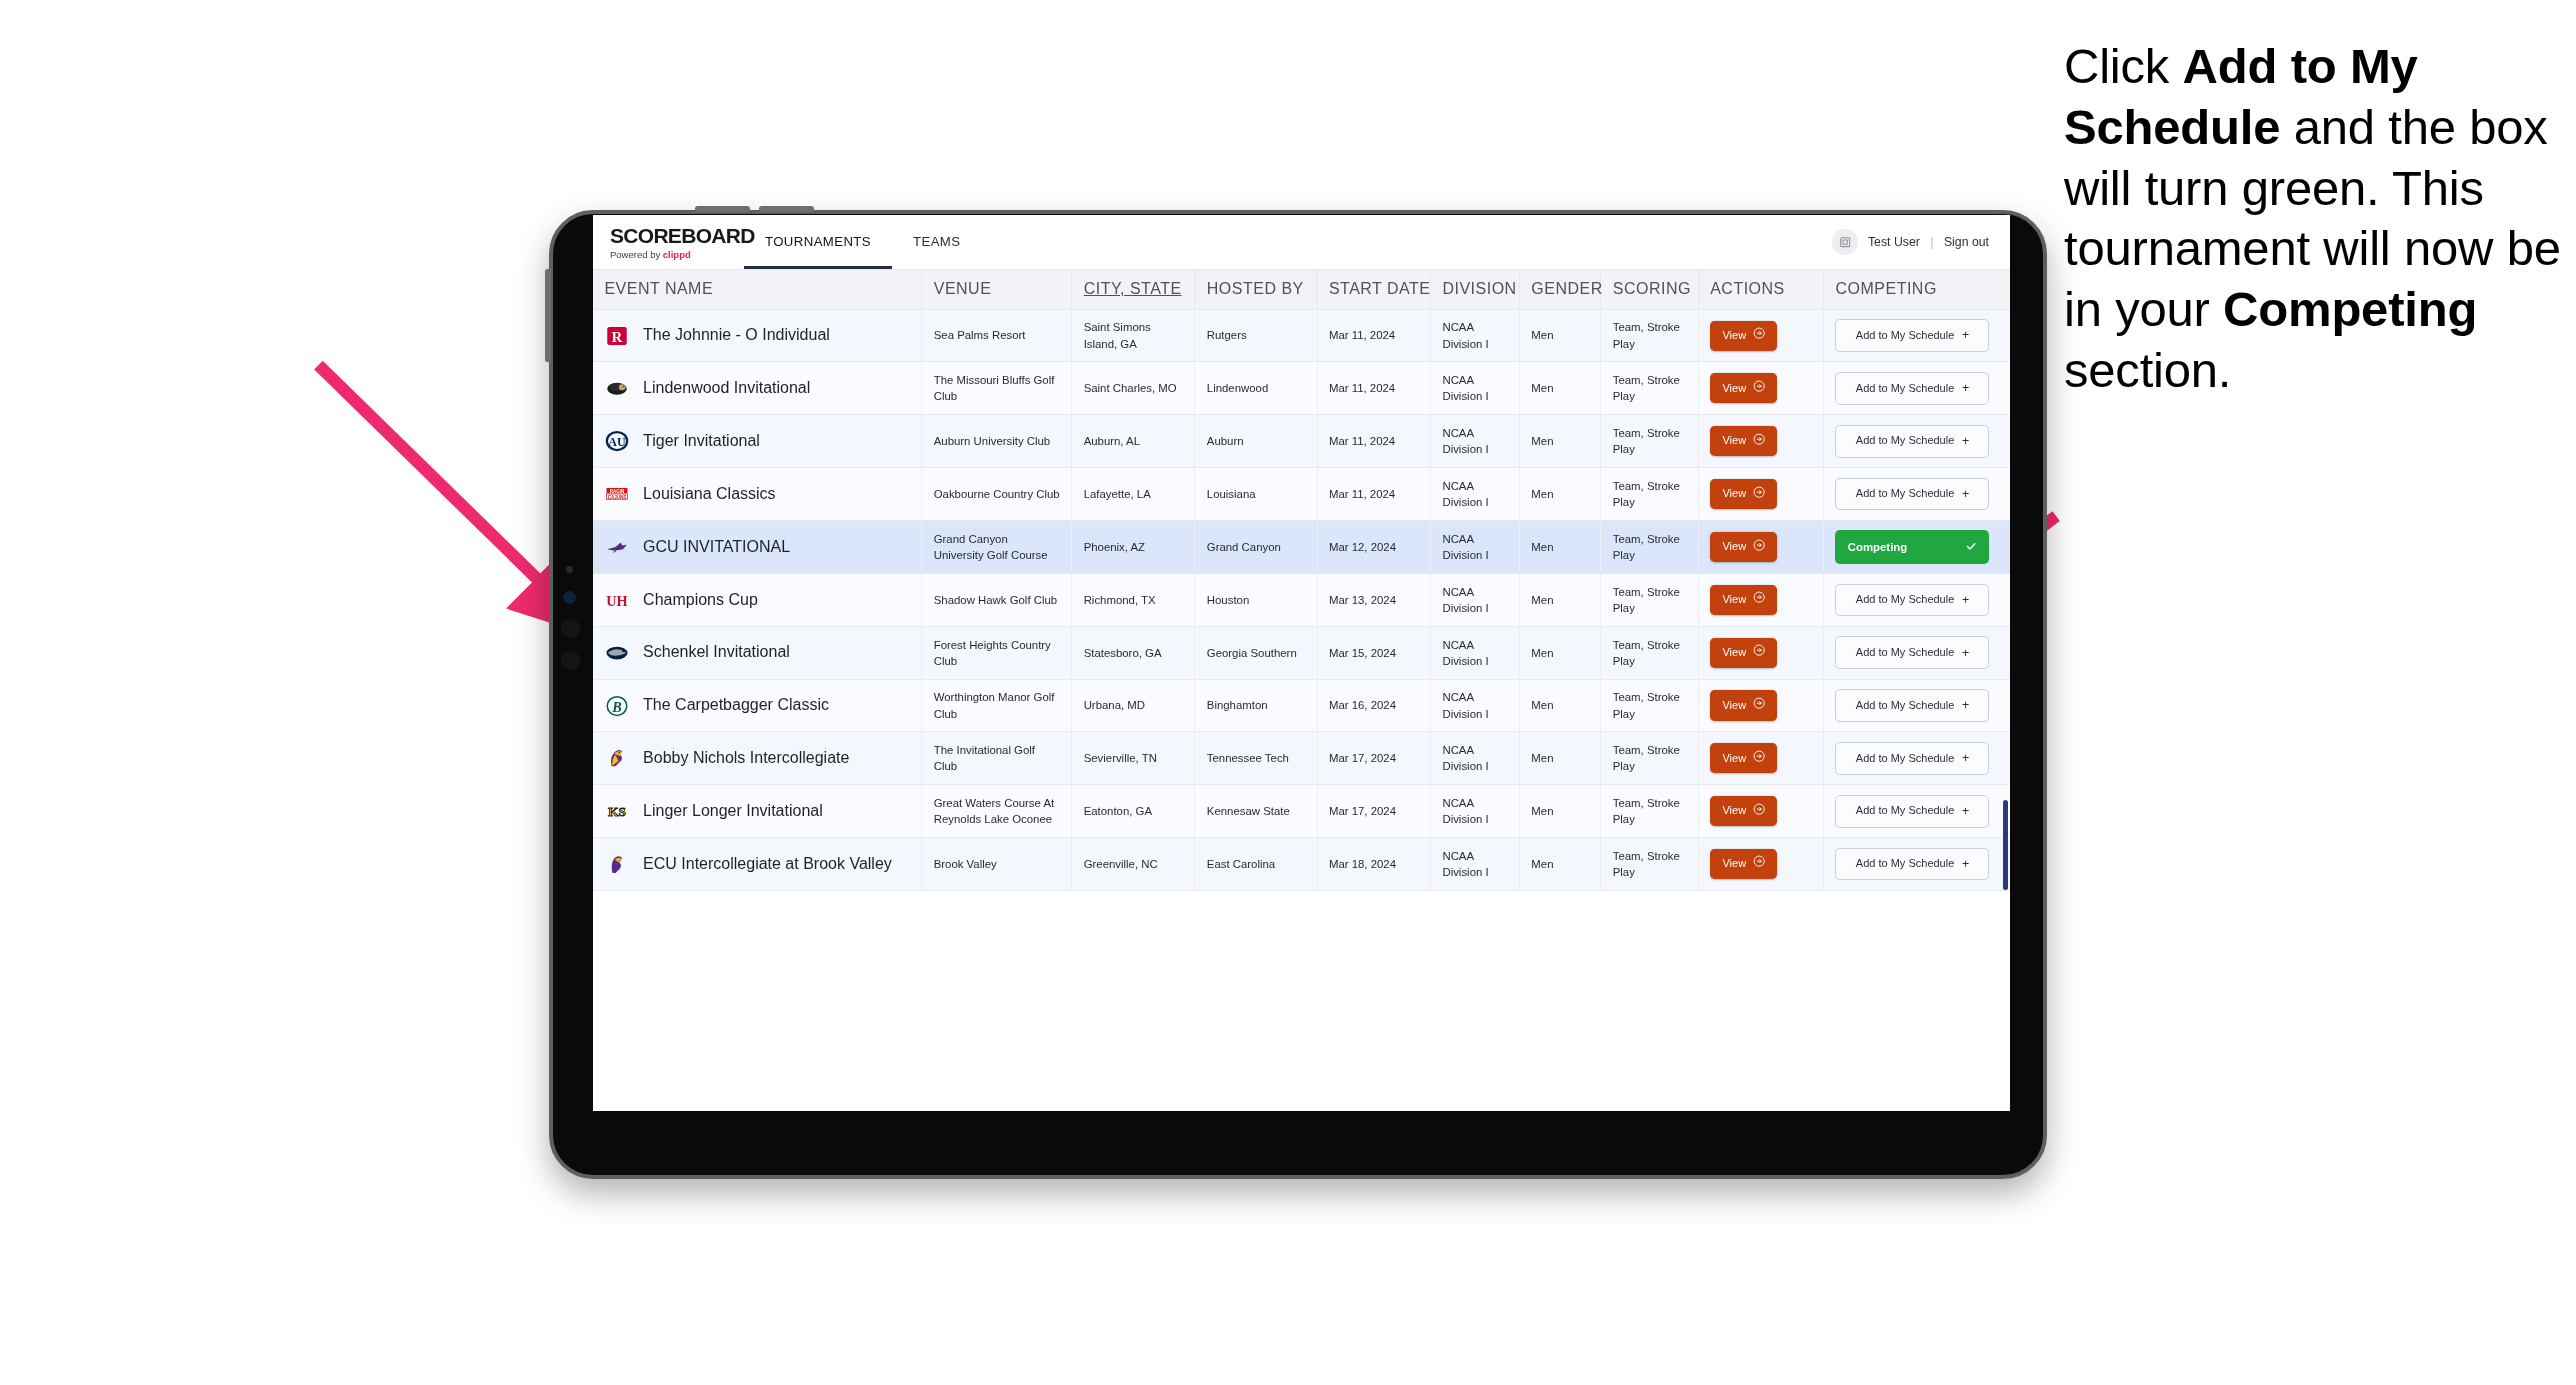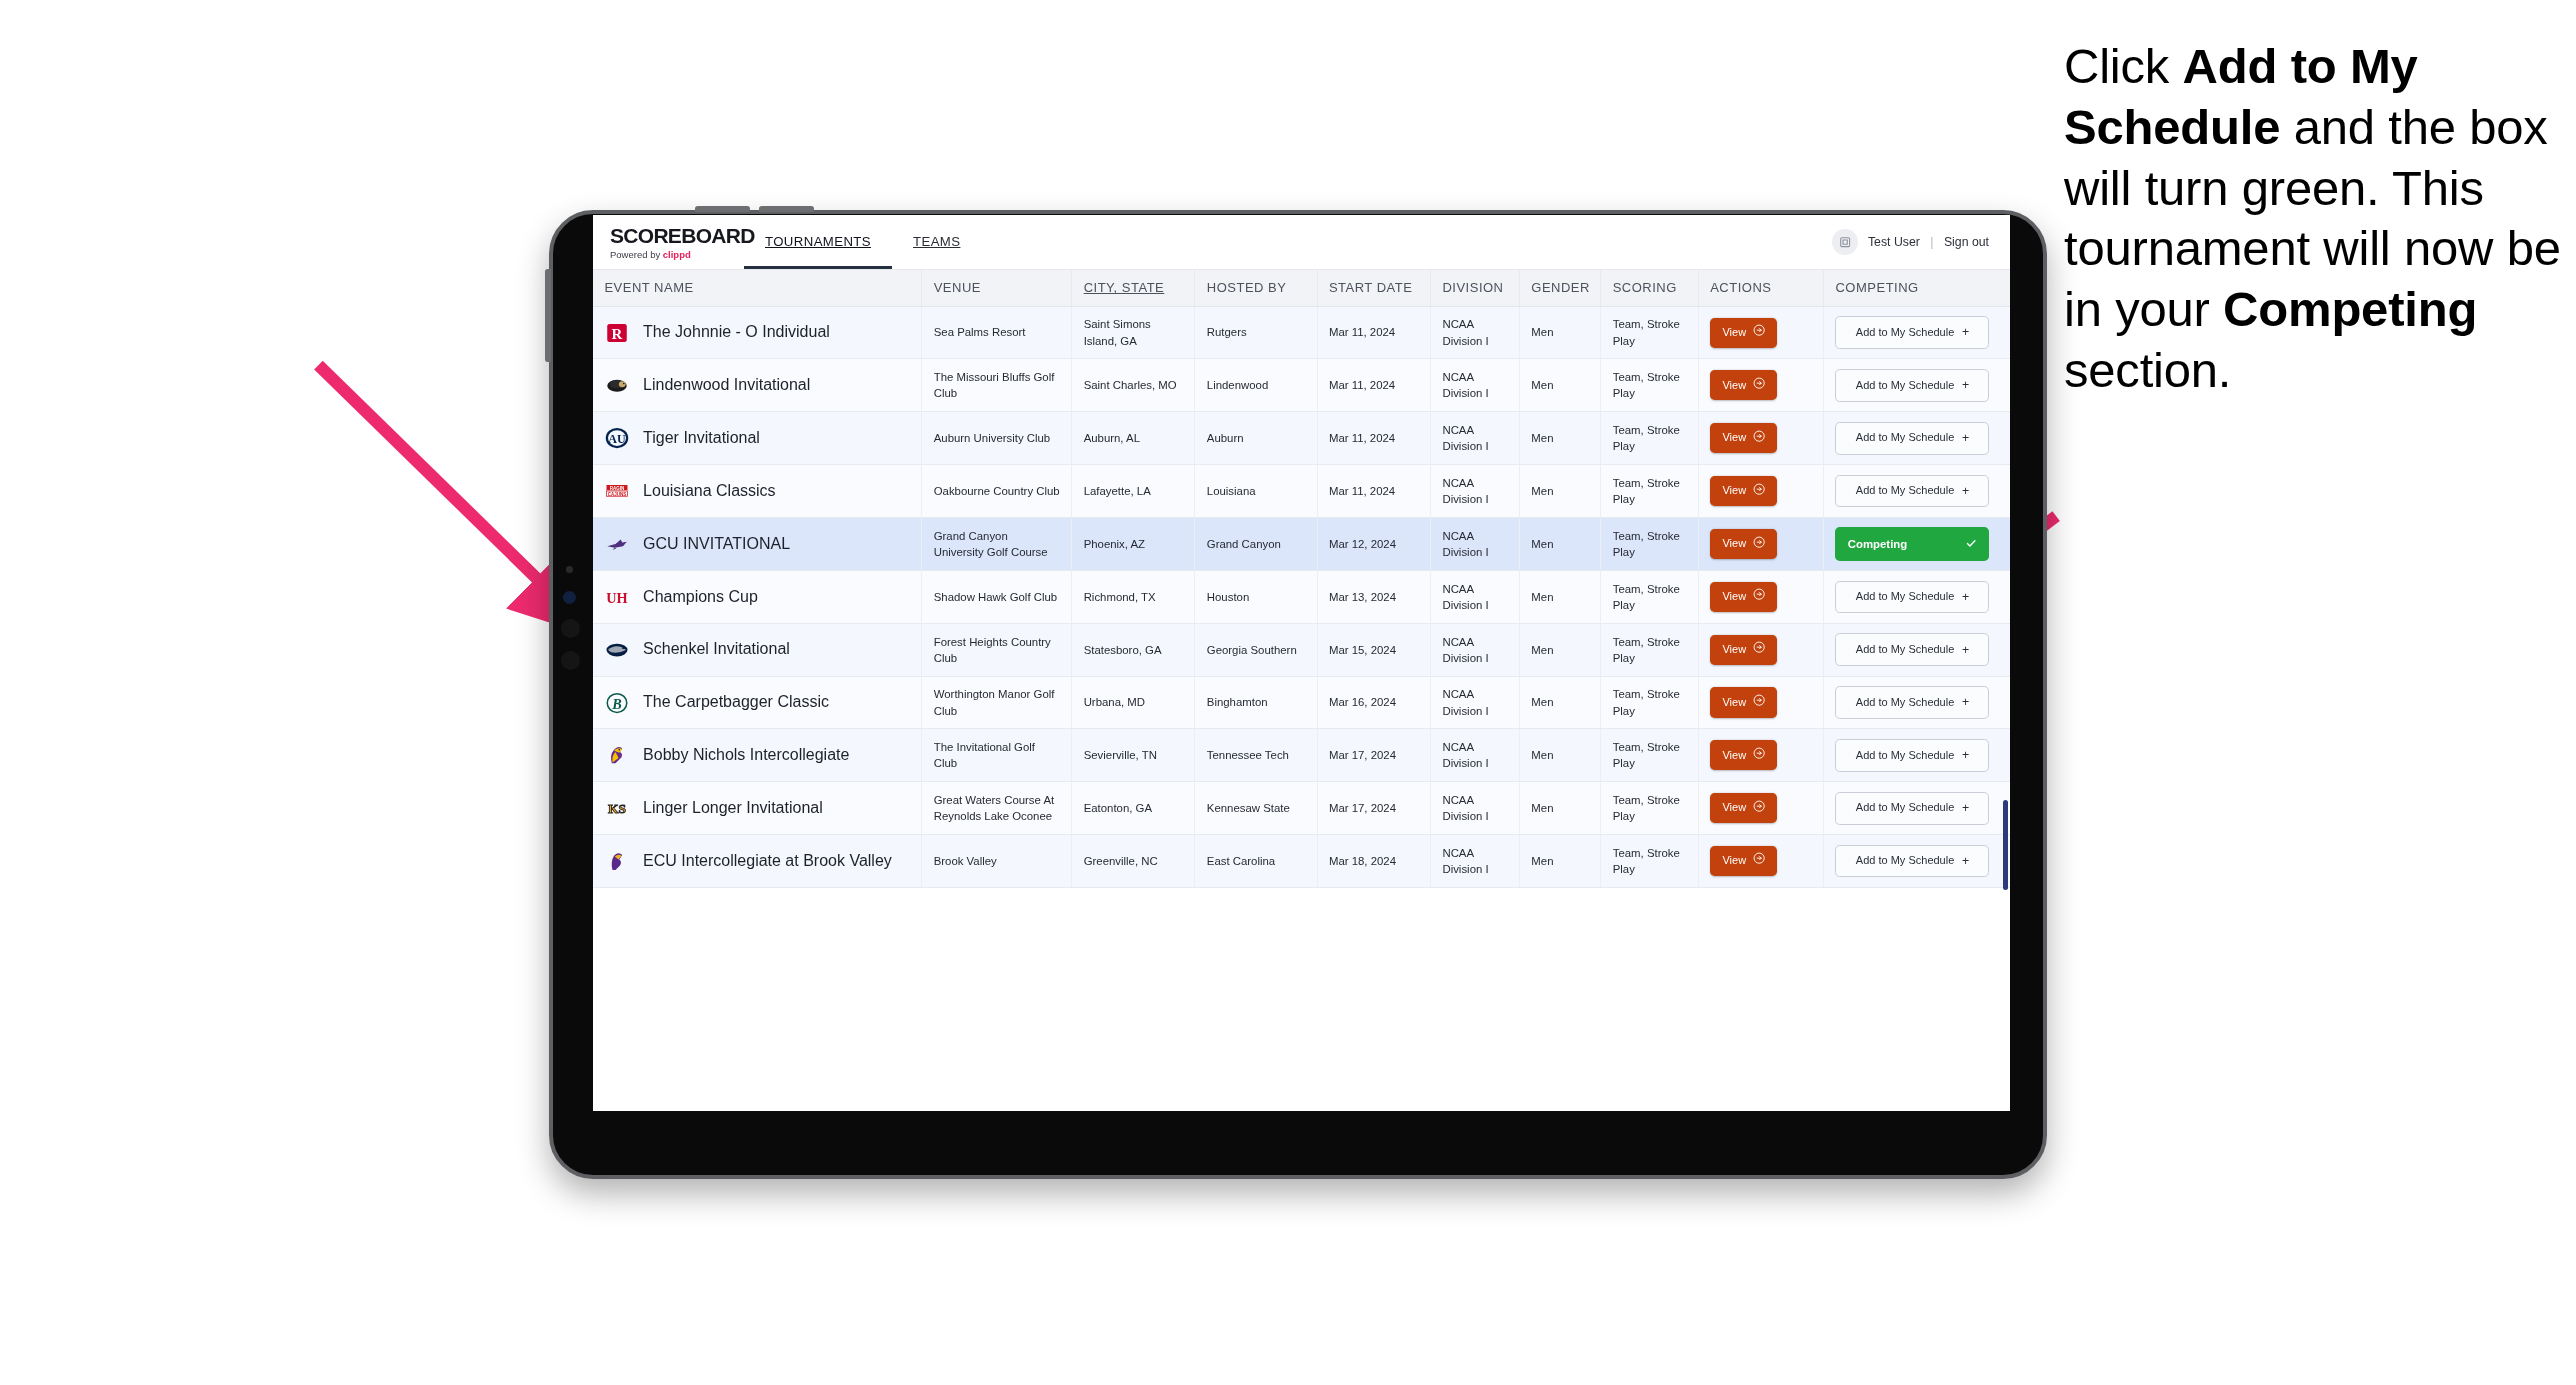--- a/index.html
+++ b/index.html
@@ -81,21 +81,21 @@
     color: #16181d; line-height: 1; font-family: "Liberation Sans", sans-serif;
   }
   #brand-sub {
     font-size: 9.5px; color: #3a3d44; margin-top: 3.8px; line-height: 1;
   }
   #brand-sub .clippd { color: #e8215a; font-weight: 800; }
 
   .navtab {
     display: flex; align-items: center; justify-content: flex-start;
     padding: 0 21px; font-size: 13.2px; color: #2a2d34;
-    letter-spacing: 0.4px; position: relative; cursor: pointer; text-decoration: underline;
+    letter-spacing: 0.4px; position: relative; cursor: pointer;
   }
   .navtab.active { color: #10131a; }
   .navtab.active::after {
     content: ""; position: absolute; left: 0; right: 0; bottom: 0;
     height: 2.8px; background: #263043;
   }
   #appbar-spacer { flex: 1; }
   #user-area {
     display: flex; align-items: center; gap: 10.4px; padding-right: 21px;
     font-size: 12.3px; color: #2c3039;
@@ -107,21 +107,21 @@
   }
   #avatar svg { display: block; }
   .userlink { cursor: pointer; }
   .usersep { color: #b6bac2; }
 
   
   #table-wrap { height: 841px; overflow: hidden; position: relative; background:#fff;}
   table { border-collapse: collapse; width: 1417px; table-layout: fixed; }
   thead th {
     background: #f1f3f7;
-    font-size: 13px; font-weight: 400; color: #4d525c;
+    font-size: 16px; font-weight: 400; color: #4d525c;
     letter-spacing: 0.5px;
     text-align: left; padding: 10.4px 11.4px;
     border-bottom: 0.9px solid #e3e6ec;
     border-right: 0.9px solid #e8eaef;
     white-space: nowrap;
   }
   thead th:last-child { border-right: none; }
   th.c-event  { width: 307px; }
   th.c-venue  { width: 140px; }
   th.c-city   { width: 115px; text-decoration: underline; }

